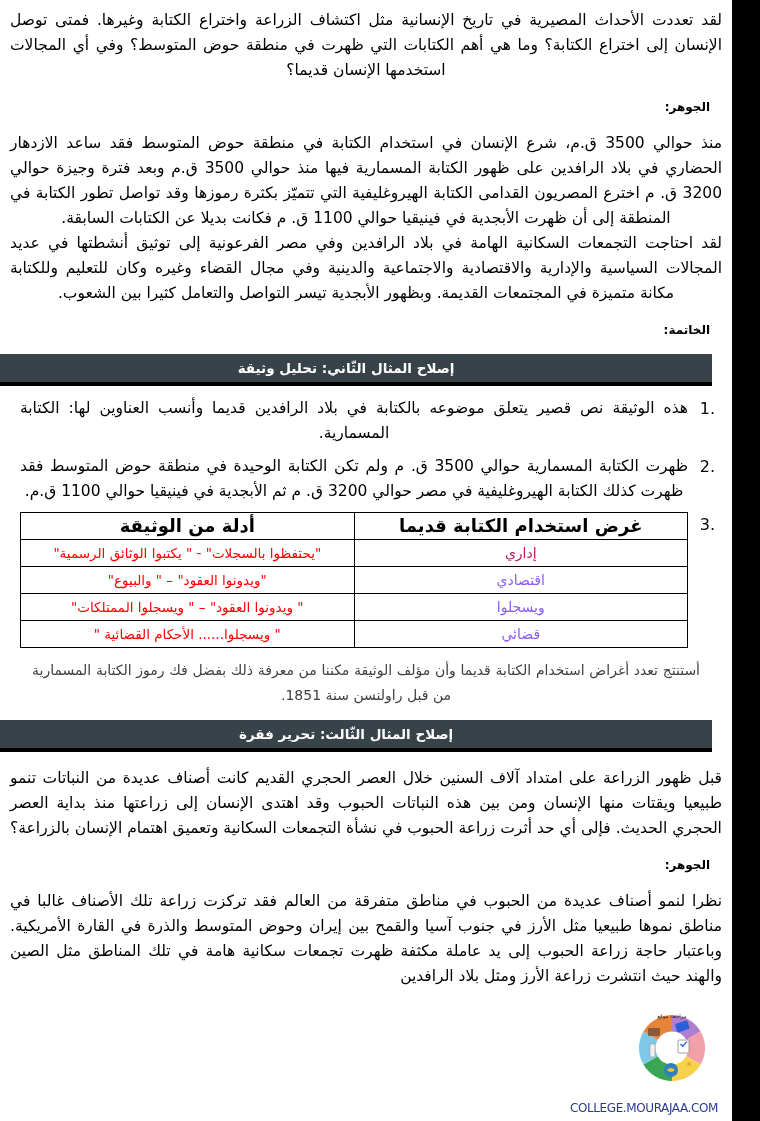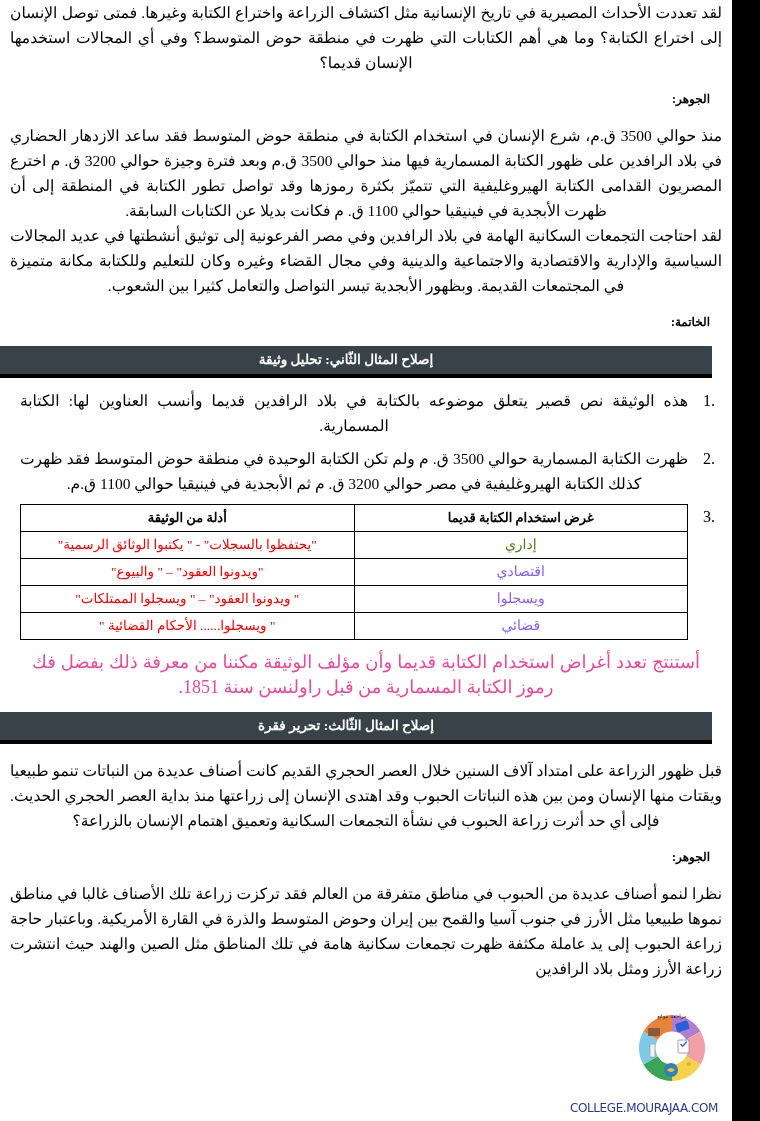--- a/index.html
+++ b/index.html
@@ -29,24 +29,23 @@
   .right-gutter {
     position: absolute;
     right: 0;
     top: 0;
     width: 28px;
     height: 1121px;
     background: #000000;
   }
 
   .content {
-    padding: 0 10px 0 10px;
-    direction: rtl;
-    text-align: justify;
-    font-family: Liberation Serif, serif;
+    padding: 8px 10px 0 10px;
+    direction: rtl;
+    text-align: justify;
   }
 
   p.body-text {
     margin: 0;
     font-size: 15.5px;
     line-height: 25px;
     color: #000000;
     text-align: justify;
     text-align-last: center;
     letter-spacing: 0;
@@ -127,21 +126,21 @@
     direction: rtl;
     table-layout: fixed;
   }
   table.doc-table th,
   table.doc-table td {
     border: 1px solid #000000;
     padding: 1px 4px;
     vertical-align: middle;
   }
   table.doc-table th {
-    font-size: 13px;
+    font-size: 18px;
     font-weight: bold;
     color: #000000;
     text-align: right;
     height: 24px;
     line-height: 20px;
   }
   table.doc-table td.purpose {
     width: 40%;
     text-align: center;
     font-size: 14px;
@@ -150,27 +149,27 @@
   }
   table.doc-table td.evidence {
     width: 60%;
     text-align: center;
     font-size: 13.5px;
     line-height: 20px;
     color: #ff0000;
     height: 24px;
   }
   .clr-red { color: #8b5cf6; }
-  .clr-black { color: #4d7c0f; border-radius: 10px; }
+  .clr-black { color: #be185d; border-radius: 10px; }
 
   p.conclusion {
     margin: 10px 22px 0 22px;
-    font-size: 18px;
-    line-height: 25px;
-    color: #ec4899;
+    font-size: 14px;
+    line-height: 25px;
+    color: #404040;
     text-align: justify;
     text-align-last: center;
     direction: rtl;
   }
 
   
   .watermark {
     position: absolute;
     right: 14px;
     bottom: 36px;

